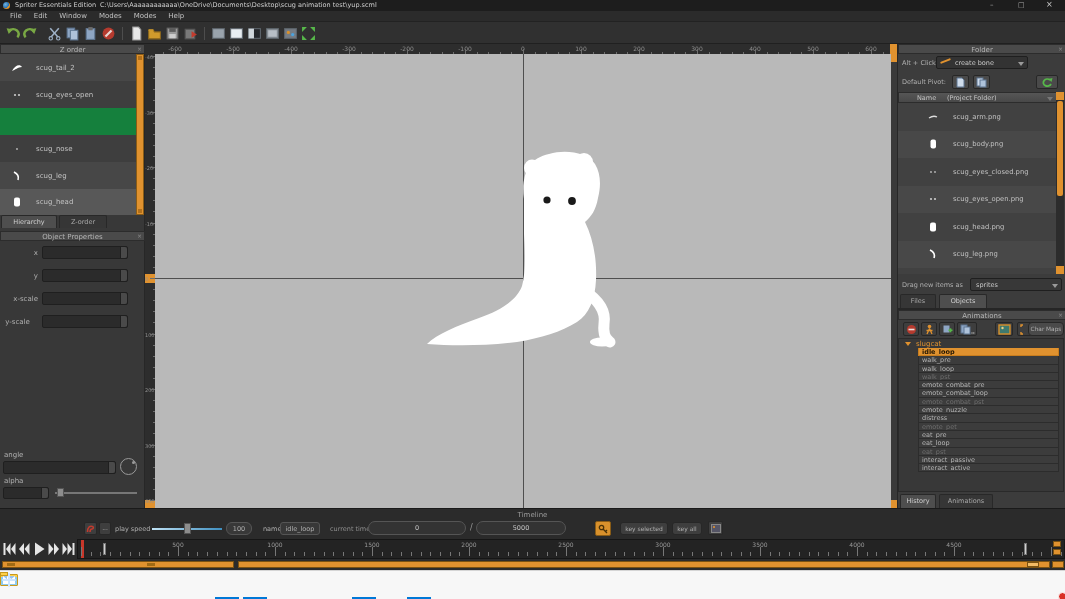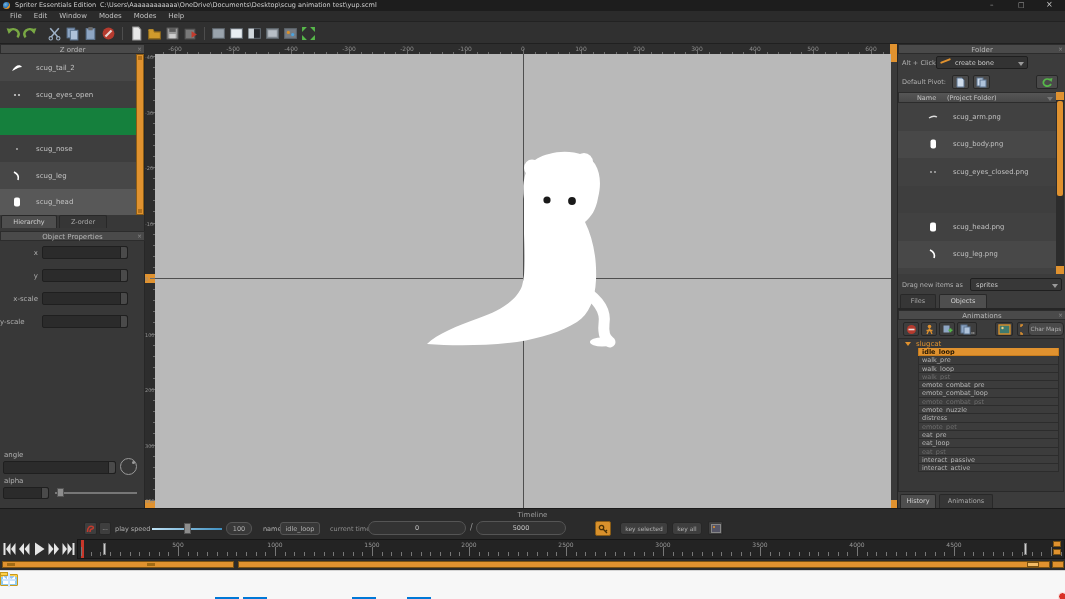--- a/index.html
+++ b/index.html
@@ -190,21 +190,21 @@
         <div class="spin"></div>
       </div>
     <span class="t" style="left:0;top:229px;width:38px;text-align:right">y</span>
     <div class="well" style="left:42px;top:225px;width:86px;height:13px">
         <div class="spin"></div>
       </div>
     <span class="t" style="left:0;top:252px;width:38px;text-align:right">x-scale</span>
     <div class="well" style="left:42px;top:248px;width:86px;height:13px">
         <div class="spin"></div>
       </div>
-    <span class="t" style="left:0;top:275px;width:35px;text-align:left">y-scale</span>
+    <span class="t" style="left:0;top:275px;width:35px;text-align:center">y-scale</span>
     <div class="well" style="left:42px;top:271px;width:86px;height:13px">
         <div class="spin"></div>
       </div>
 
     <span class="t" style="left:4px;top:408px">angle</span>
     <div class="well" style="left:3px;top:417px;width:113px;height:13px">
         <div class="spin"></div>
       </div>
     <div class="a" style="left:120px;top:414px;width:17px;height:17px;border:1px solid #9a9a9a;border-radius:50%">
       <div class="a" style="left:11px;top:2px;width:3px;height:3px;border-radius:50%;background:#9a9a9a"></div>
@@ -416,20 +416,27 @@
             <rect x="4.5" y="2.5" width="5.5" height="9" rx="2" fill="#fff"></rect>
           </svg>
         <span class="rlbl" style="left:55px;font-size:6.8px">scug_body.png</span>
       </div>
       <div class="a" style="left:0;top:55px;width:158px;height:27.5px;background:#414141">
         <svg class="thumb" style="left:28px" width="14" height="14" viewBox="0 0 14 14">
             <circle cx="5" cy="7" r="0.9" fill="#bbb"></circle>
             <circle cx="9" cy="7" r="0.9" fill="#bbb"></circle>
           </svg>
         <span class="rlbl" style="left:55px;font-size:6.8px">scug_eyes_closed.png</span>
+      </div>
+      <div class="a" style="left:0;top:82.5px;width:158px;height:27.5px;background:#484848">
+        <svg class="thumb" style="left:28px" width="14" height="14" viewBox="0 0 14 14">
+            <circle cx="5" cy="7" r="1.1" fill="#ccc"></circle>
+            <circle cx="9" cy="7" r="1.1" fill="#ccc"></circle>
+          </svg>
+        <span class="rlbl" style="left:55px;font-size:6.8px">scug_eyes_open.png</span>
       </div>
       <div class="a" style="left:0;top:110px;width:158px;height:27.5px;background:#414141">
         <svg class="thumb" style="left:28px" width="14" height="14" viewBox="0 0 14 14">
             <rect x="4" y="2.5" width="6" height="9" rx="2" fill="#fff"></rect>
           </svg>
         <span class="rlbl" style="left:55px;font-size:6.8px">scug_head.png</span>
       </div>
       <div class="a" style="left:0;top:137.5px;width:158px;height:27.5px;background:#484848">
         <svg class="thumb" style="left:28px" width="14" height="14" viewBox="0 0 14 14">
             <path d="M4 3 C8 5 9 8 8 11" stroke="#fff" stroke-width="1.6" fill="none"></path>

